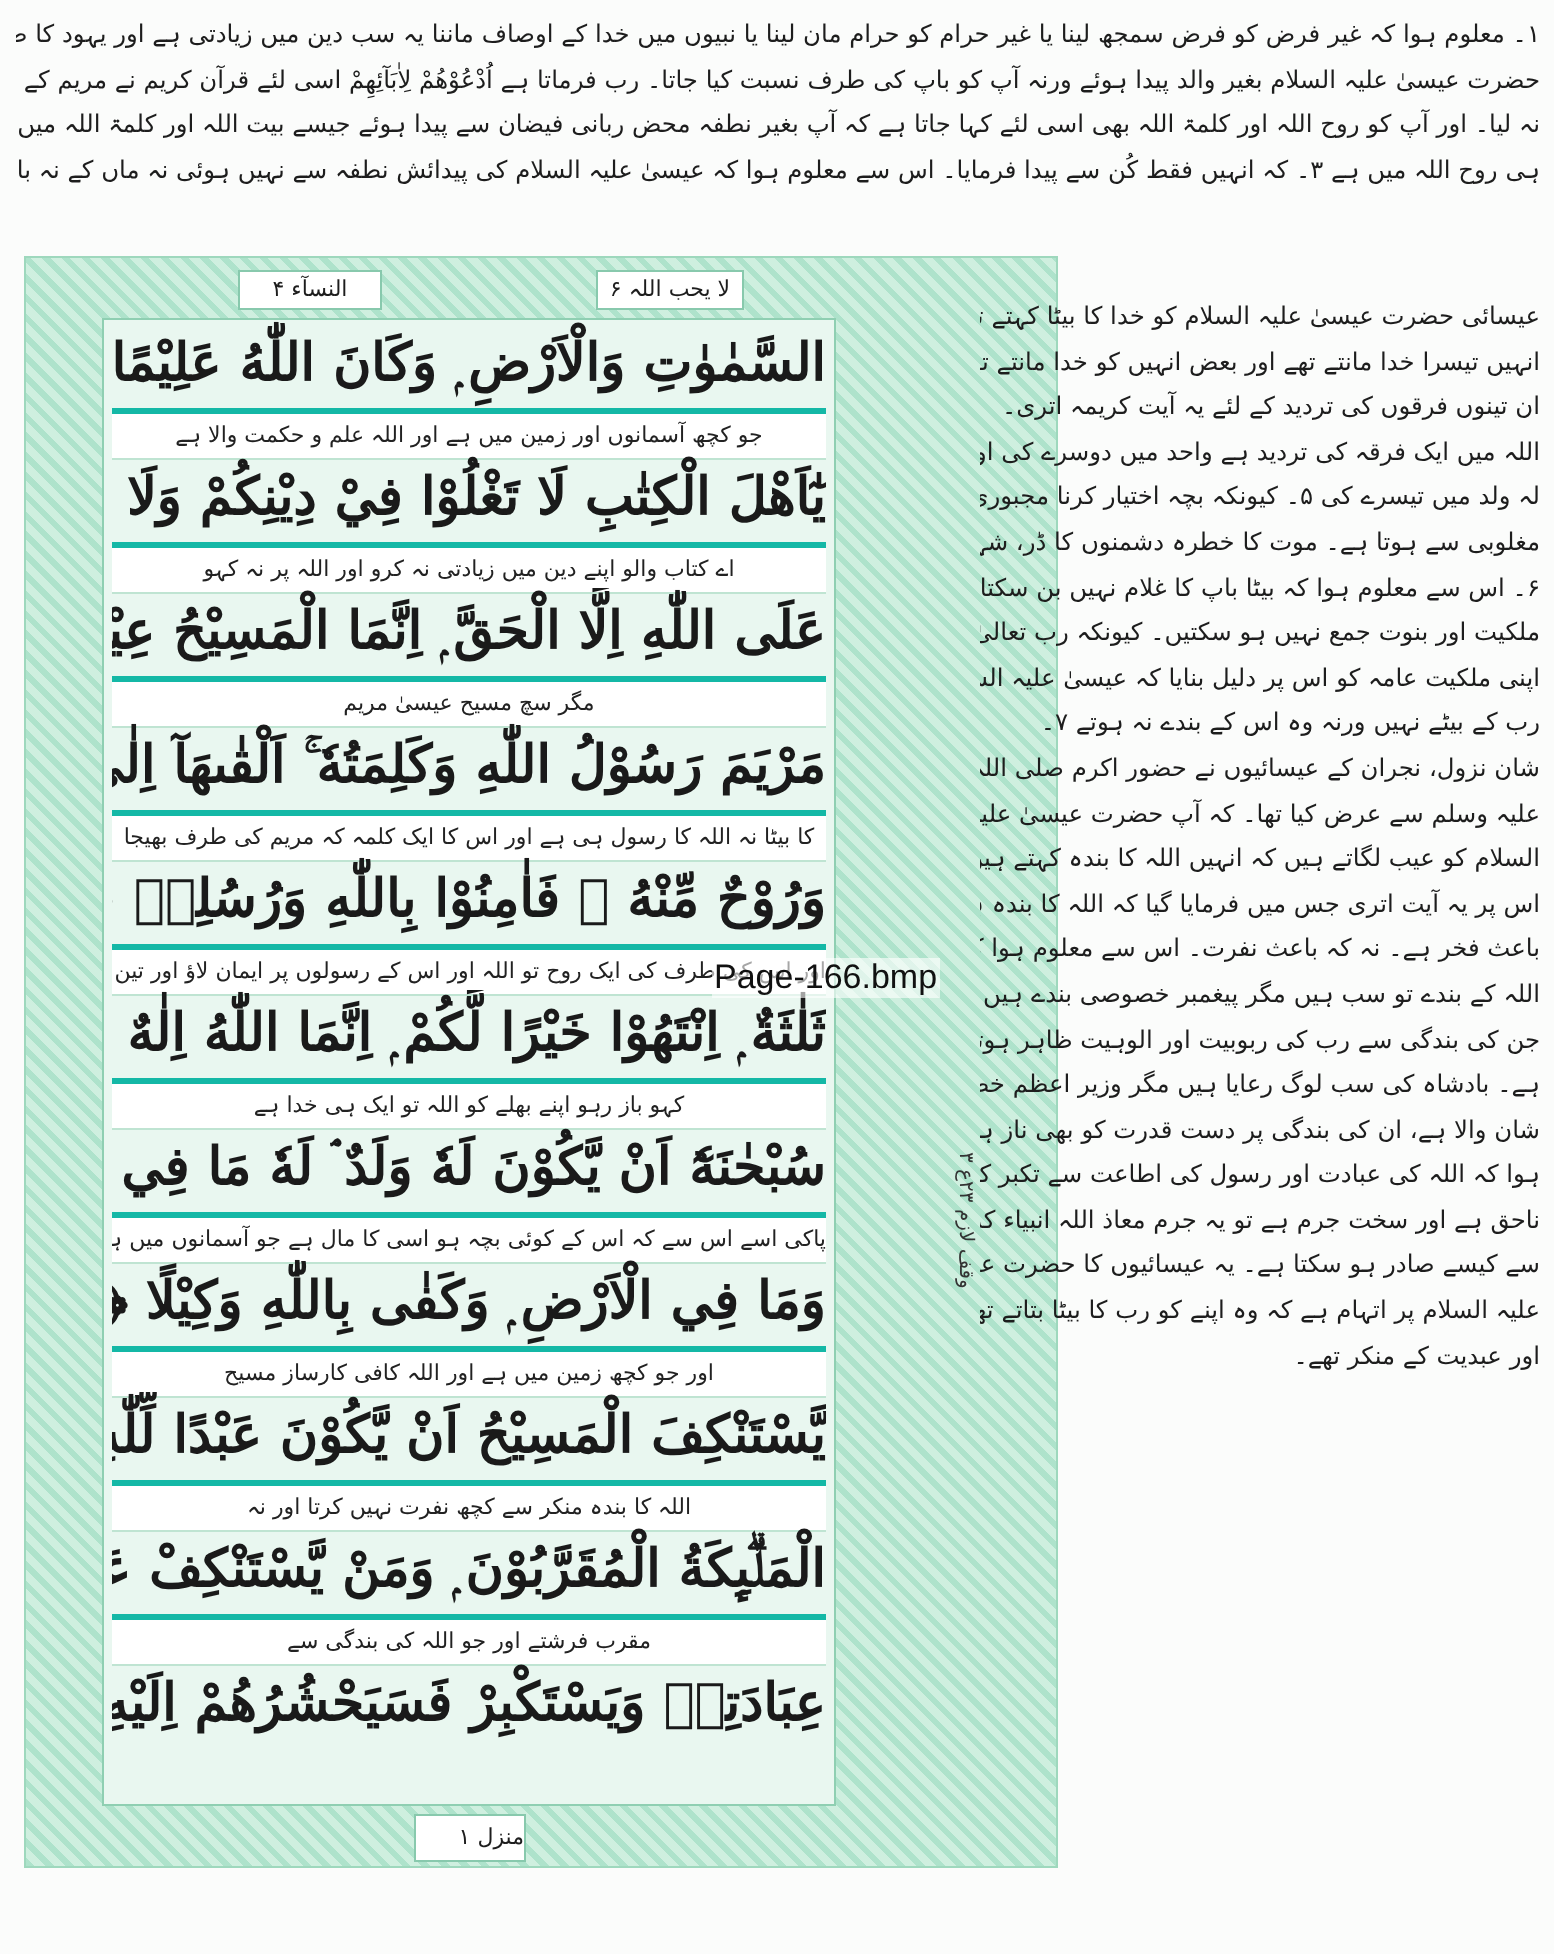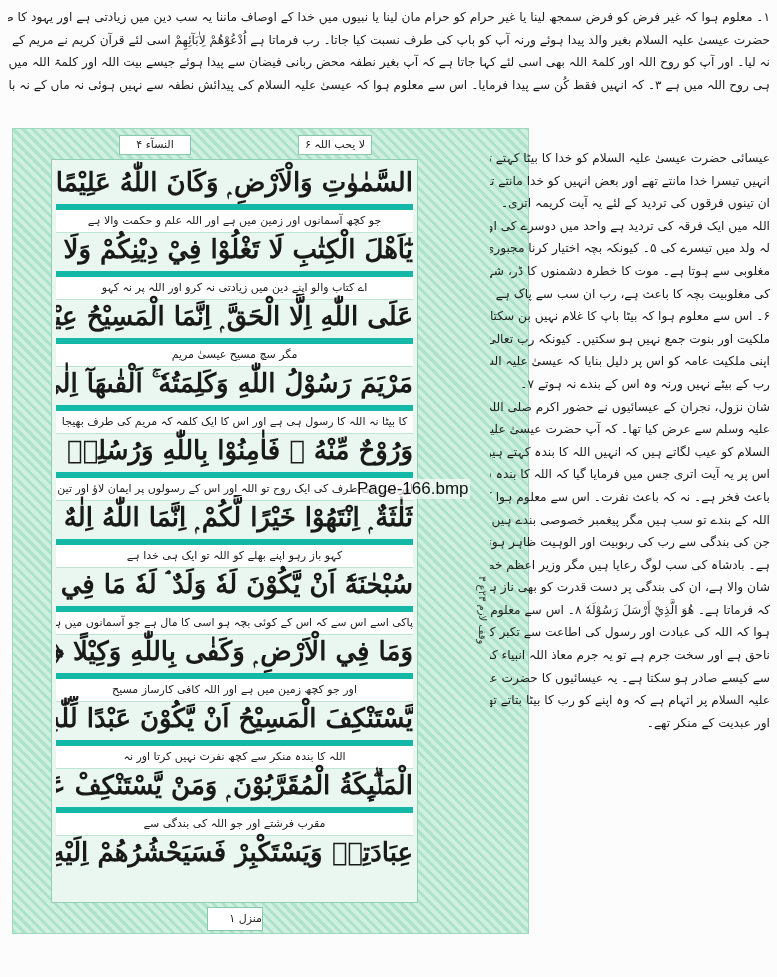--- a/index.html
+++ b/index.html
@@ -36,21 +36,21 @@
     position:absolute; left:38px; top:30px; width:367px; height:744px;
     background:#e9f7f0; border:1px solid #8fcfb2; box-sizing:border-box;
   }
   .line { position:absolute; left:4px; width:357px; direction:rtl; text-align:center; }
   .arabic {
     font-family:"DejaVu Serif", serif; font-size:26px; font-weight:bold; color:#1a1a1a;
     height:44px; line-height:44px; white-space:nowrap; overflow:hidden; letter-spacing:0.5px;
   }
   .trans {
     background:#fff; height:22px; line-height:22px; font-size:11px; color:#222;
-    border-top:6px solid #14b8a6; border-bottom:1px solid #bfe4d2;
+    border-top:3px solid #14b8a6; border-bottom:1px solid #bfe4d2;
     white-space:nowrap; overflow:hidden;
   }
   .footer-box {
     position:absolute; left:194px; top:778px; width:54px; height:22px; background:#fff;
     border:1px solid #88c9ad; font-size:11px; line-height:22px; text-align:right; direction:rtl;
   }
   .margin-mark {
     position:absolute; left:470px; top:555px; width:18px; height:110px;
     writing-mode:vertical-rl; font-size:10px; color:#333; text-align:center;
   }
@@ -107,33 +107,31 @@
 
 <div class="margin-mark">وقف لازم ۲۳ع ۳</div>
 
 <div class="side-notes">
   <div>عیسائی حضرت عیسیٰ علیہ السلام کو خدا کا بیٹا کہتے تھے، بعض</div>
   <div>انہیں تیسرا خدا مانتے تھے اور بعض انہیں کو خدا مانتے تھے</div>
   <div>ان تینوں فرقوں کی تردید کے لئے یہ آیت کریمہ اتری۔</div>
   <div>اللہ میں ایک فرقہ کی تردید ہے واحد میں دوسرے کی اور</div>
   <div>لہ ولد میں تیسرے کی ۵۔ کیونکہ بچہ اختیار کرنا مجبوری اور</div>
   <div>مغلوبی سے ہوتا ہے۔ موت کا خطرہ دشمنوں کا ڈر، شہوت</div>
-  <div>کی مغلوبیت بچہ کا باعث ہے، رب ان سب سے پاک ہے</div>
   <div>۶۔ اس سے معلوم ہوا کہ بیٹا باپ کا غلام نہیں بن سکتا۔</div>
   <div>ملکیت اور بنوت جمع نہیں ہو سکتیں۔ کیونکہ رب تعالیٰ نے</div>
   <div>اپنی ملکیت عامہ کو اس پر دلیل بنایا کہ عیسیٰ علیہ السلام</div>
   <div>رب کے بیٹے نہیں ورنہ وہ اس کے بندے نہ ہوتے ۷۔</div>
   <div>شان نزول، نجران کے عیسائیوں نے حضور اکرم صلی اللہ</div>
   <div>علیہ وسلم سے عرض کیا تھا۔ کہ آپ حضرت عیسیٰ علیہ</div>
   <div>السلام کو عیب لگاتے ہیں کہ انہیں اللہ کا بندہ کہتے ہیں۔</div>
   <div>اس پر یہ آیت اتری جس میں فرمایا گیا کہ اللہ کا بندہ ہونا</div>
   <div>باعث فخر ہے۔ نہ کہ باعث نفرت۔ اس سے معلوم ہوا کہ</div>
   <div>اللہ کے بندے تو سب ہیں مگر پیغمبر خصوصی بندے ہیں۔</div>
   <div>جن کی بندگی سے رب کی ربوبیت اور الوہیت ظاہر ہوتی</div>
   <div>ہے۔ بادشاہ کی سب لوگ رعایا ہیں مگر وزیر اعظم خصوصی</div>
   <div>شان والا ہے، ان کی بندگی پر دست قدرت کو بھی ناز ہے</div>
-  <div>کہ فرماتا ہے۔ هُوَ الَّذِيْ أَرْسَلَ رَسُوْلَهٗ ۸۔ اس سے معلوم</div>
   <div>ہوا کہ اللہ کی عبادت اور رسول کی اطاعت سے تکبر کرنا</div>
   <div>ناحق ہے اور سخت جرم ہے تو یہ جرم معاذ اللہ انبیاء کرام</div>
   <div>سے کیسے صادر ہو سکتا ہے۔ یہ عیسائیوں کا حضرت عیسیٰ</div>
   <div>علیہ السلام پر اتہام ہے کہ وہ اپنے کو رب کا بیٹا بتاتے تھے،</div>
   <div>اور عبدیت کے منکر تھے۔</div>
 </div>
 
 </body></html>

